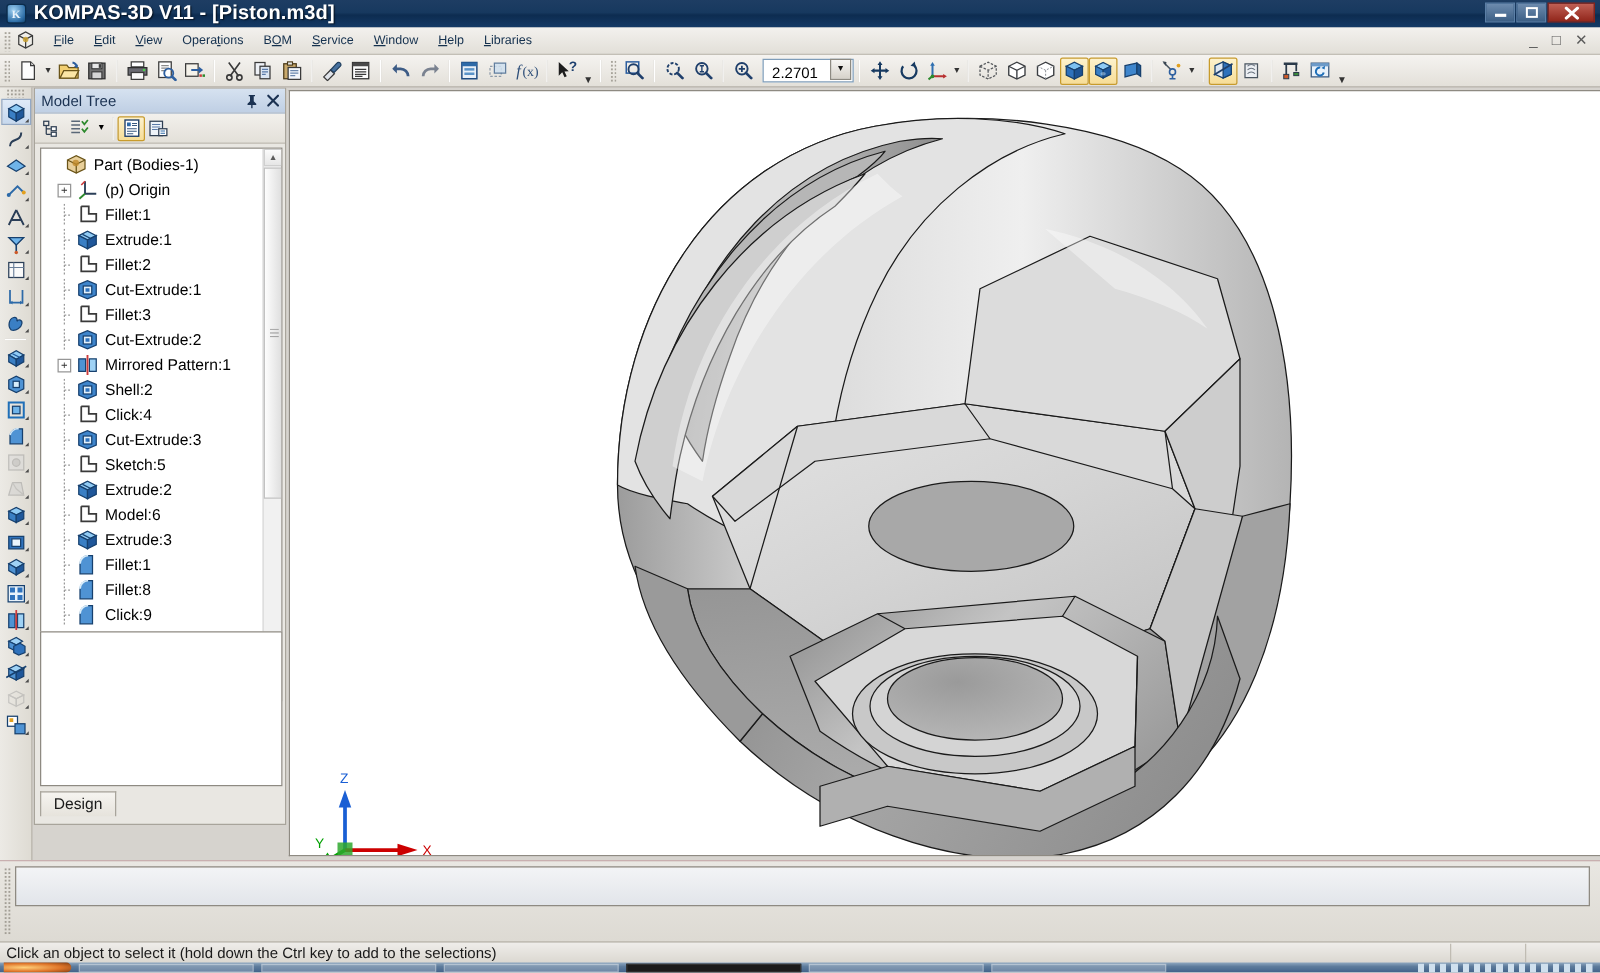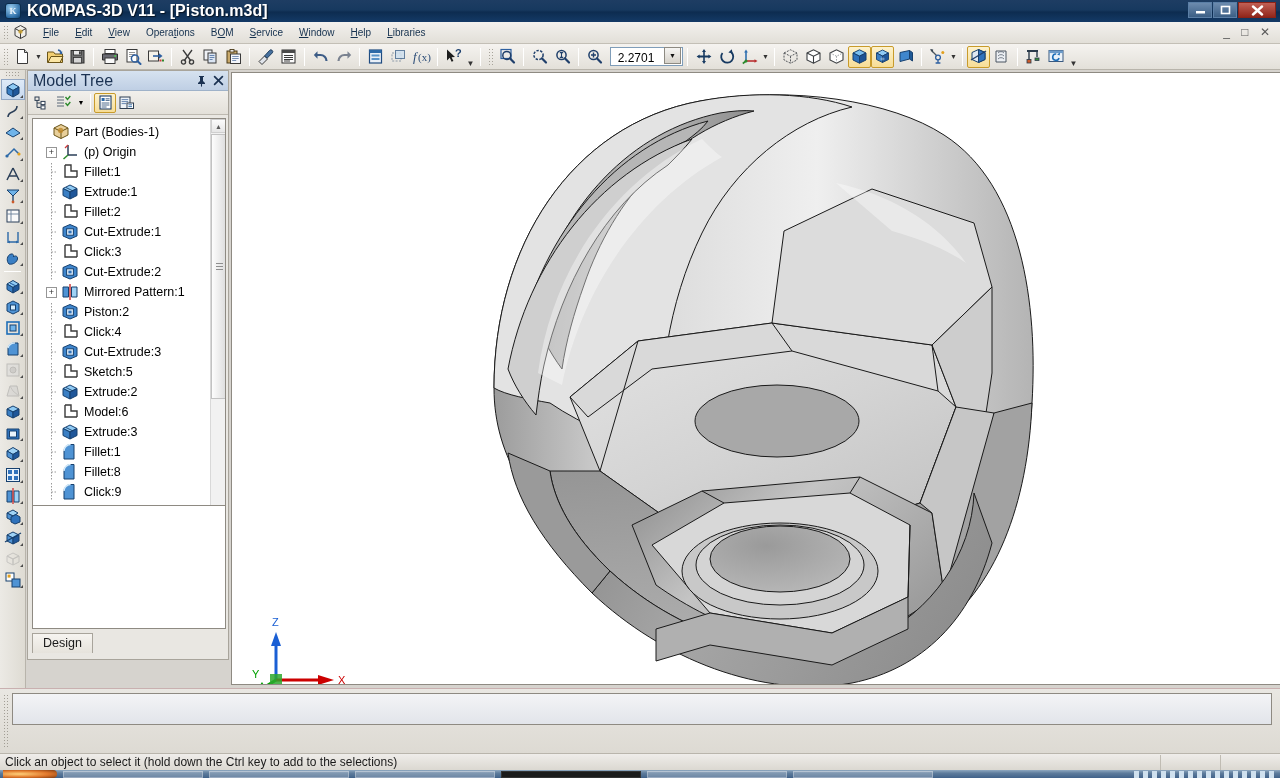--- a/index.html
+++ b/index.html
@@ -140,21 +140,21 @@
     position: absolute; left: 27px; top: 70px; width: 202px; height: 590px;
     background: #e9e7e2;
     border: 1px solid #a8a49b;
   }
   .tree-title {
     height: 20px; display: flex; align-items: center;
     background: linear-gradient(180deg,#d6e2f0,#bfcfe4);
     border-bottom: 1px solid #9fb2c9;
     padding-left: 5px;
   }
-  .tree-title-text { font-size: 16px; color: #1b3252; flex: 1; }
+  .tree-title-text { font-size: 12px; color: #1b3252; flex: 1; }
   .tt-btn { width: 15px; height: 15px; display:flex;align-items:center;justify-content:center;
     font-size: 11px; color: #1b3252; margin-right: 2px; }
   .tree-toolbar {
     height: 24px; display: flex; align-items: center; padding-left: 3px;
     background: linear-gradient(180deg,#f2f0ec,#e3e0d9);
     border-bottom: 1px solid #bdb9b0;
   }
   .tt2-btn { width: 22px; height: 20px; display:flex;align-items:center;justify-content:center;
     border: 1px solid transparent; border-radius:2px; }
   .tt2-btn.active { border: 1px solid #c89b2b; background: linear-gradient(180deg,#fdf2cd,#f7dd96);}
@@ -913,21 +913,21 @@
               <svg width="11" height="18">
                 <path d="M5.5 0 v18 M5.5 9 h5" stroke="#9a9a9a" stroke-width="1" stroke-dasharray="1.5 1.5"></path>
               </svg>
             </span>
             <span class="tr-icon">
               <svg width="18" height="18" viewBox="0 0 18 18" stroke-width="1">
                 <path d="M4 2 L4 14 L16 14" fill="none" stroke="#3a3a3a" stroke-width="1.4"></path>
                 <path d="M4 2 L10 2 L10 8 L16 8 L16 14" fill="none" stroke="#3a3a3a" stroke-width="1.4"></path>
               </svg>
             </span>
-            <span class="tr-label">Click:3</span>
+            <span class="tr-label">Fillet:3</span>
           </div>
           <div class="tree-row">
             <span class="tr-dots"></span>
             <span class="tr-spacer">
               <svg width="11" height="18">
                 <path d="M5.5 0 v18 M5.5 9 h5" stroke="#9a9a9a" stroke-width="1" stroke-dasharray="1.5 1.5"></path>
               </svg>
             </span>
             <span class="tr-icon">
               <svg width="18" height="18" viewBox="0 0 18 18" stroke-width="1">
@@ -957,21 +957,21 @@
                 <path d="M5.5 0 v18 M5.5 9 h5" stroke="#9a9a9a" stroke-width="1" stroke-dasharray="1.5 1.5"></path>
               </svg>
             </span>
             <span class="tr-icon">
               <svg width="18" height="18" viewBox="0 0 18 18" stroke-width="1">
                 <path d="M2 4.5 L9 1.5 L16 4.5 L16 13 L9 16 L2 13 Z" fill="#3e85cc" stroke="#17406e"></path>
                 <rect x="5.6" y="5.8" width="6.8" height="6.4" fill="#e2f0fb" stroke="#17406e"></rect>
                 <rect x="7.4" y="7.6" width="3.2" height="2.8" fill="#2f72bc"></rect>
               </svg>
             </span>
-            <span class="tr-label">Piston:2</span>
+            <span class="tr-label">Shell:2</span>
           </div>
           <div class="tree-row">
             <span class="tr-dots"></span>
             <span class="tr-spacer">
               <svg width="11" height="18">
                 <path d="M5.5 0 v18 M5.5 9 h5" stroke="#9a9a9a" stroke-width="1" stroke-dasharray="1.5 1.5"></path>
               </svg>
             </span>
             <span class="tr-icon">
               <svg width="18" height="18" viewBox="0 0 18 18" stroke-width="1">

